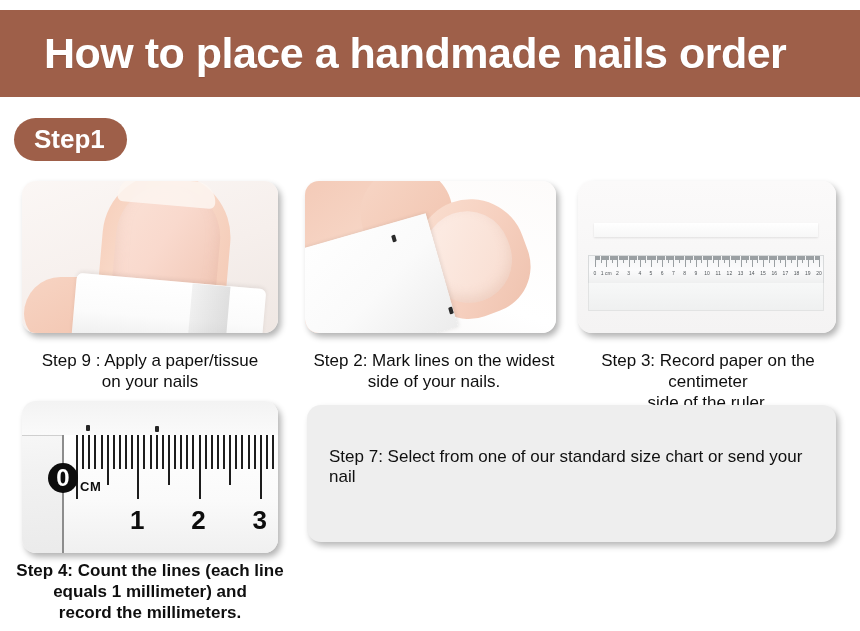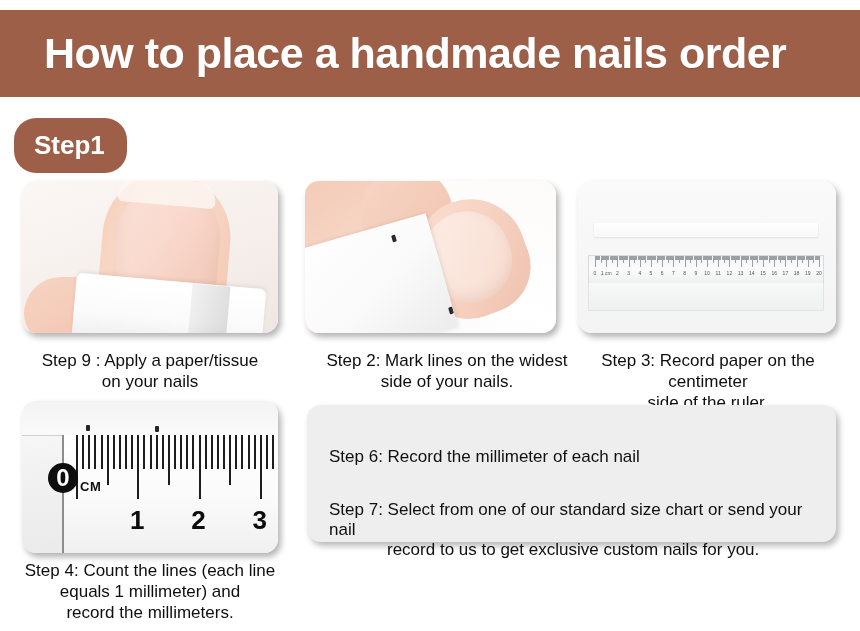--- a/index.html
+++ b/index.html
@@ -35,21 +35,21 @@
     margin-left: 44px;
     white-space: nowrap;
     text-shadow: 0 1px 1px rgba(0,0,0,0.12);
   }
 
   
   #step1-pill {
     position: absolute;
     left: 14px;
     top: 118px;
-    height: 55px;
+    height: 43px;
     padding: 0 22px 0 20px;
     border-radius: 22px;
     background: #9e5f49;
     display: flex;
     align-items: center;
     color: #ffffff;
     white-space: nowrap;
   }
   #step1-pill .pill-strong {
     font-weight: bold;
@@ -298,23 +298,23 @@
   
   .caption {
     position: absolute;
     text-align: center;
     font-size: 17px;
     line-height: 21px;
     color: #0f0f0f;
     white-space: pre-line;
   }
   #caption-1 { left: 14px;  top: 350px; width: 272px; }
-  #caption-2 { left: 316px; top: 350px; width: 262px; }
+  #caption-2 { left: 303px; top: 350px; width: 262px; }
   #caption-3 { left: 572px; top: 350px; width: 272px; }
-  #caption-4 { left: 14px;  top: 560px; width: 272px; }
+  #caption-4 { left: 14px;  top: 560px; width: 272px; font-weight: bold; }
 
   
   #steps-box {
     position: absolute;
     left: 307px; top: 405px;
     width: 529px; height: 137px;
     border-radius: 14px;
     background: #eeeeee;
     box-shadow: 3px 4px 6px rgba(0,0,0,0.28);
     padding: 22px 22px 0 22px;
@@ -661,20 +661,16 @@
 on your nails</div>
 <div class="caption" id="caption-2">Step 2: Mark lines on the widest
 side of your nails.</div>
 <div class="caption" id="caption-3">Step 3: Record paper on the centimeter
 side of the ruler.</div>
 <div class="caption" id="caption-4">Step 4: Count the lines (each line
 equals 1 millimeter) and
 record the millimeters.</div>
 
 <div id="steps-box">
-  <div class="step-line">
-    <span>Step 6: Record the millimeter of  each nail</span>
-  </div>
   <div class="step-line indent-wrap">
     <span>Step 7: Select from one of our standard size chart or send your nail</span>
-    <span class="wrap2">record to us to get exclusive custom nails for you.</span>
   </div>
 </div>
 
 </body></html>

